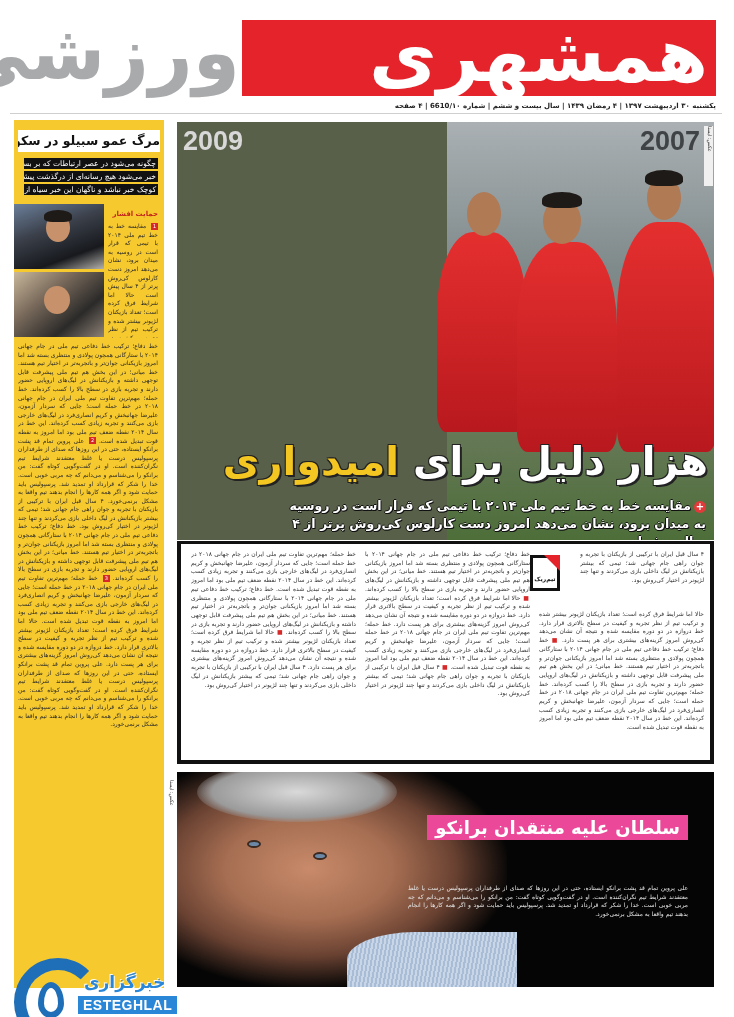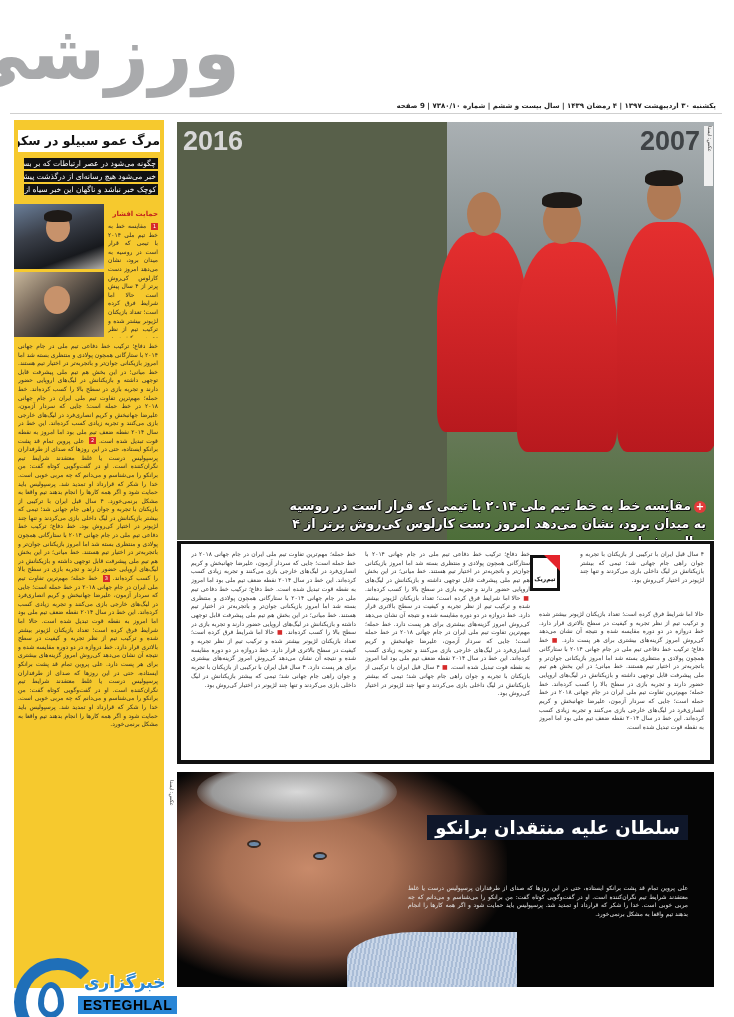--- a/index.html
+++ b/index.html
@@ -58,43 +58,46 @@
   .badge .corner{position:absolute;right:-3px;top:-3px;width:0;height:0;border-top:16px solid #e4232b;border-left:16px solid transparent}
   .badge .lbl{position:absolute;left:0;right:0;bottom:6px;font-size:6px;font-weight:bold;text-align:center;direction:rtl}
   .sectionmark{color:#d62a2a;font-weight:bold}
 
   
   .bottom{position:absolute;left:177px;top:772px;width:537px;height:215px;background:#050505;overflow:hidden}
   .portrait{position:absolute;left:0;top:0;width:330px;height:215px;background:radial-gradient(ellipse at 40% 45%,#c88a6a 0%,#a66e52 30%,#6a4232 52%,rgba(10,8,8,0) 72%)}
   .hairw{position:absolute;left:20px;top:-10px;width:200px;height:60px;border-radius:50%;background:radial-gradient(ellipse,#d9d9d9 0%,#9a9a9a 60%,rgba(0,0,0,0) 75%)}
   .shirt{position:absolute;left:170px;top:160px;width:170px;height:70px;background:repeating-linear-gradient(100deg,#a9bcd6 0 2px,#c9d6e8 2px 4px);border-radius:40% 0 0 0}
   .eye{position:absolute;width:14px;height:8px;border-radius:50%;background:#6b88a6;border:2px solid #3a2a22}
-  .b-title{position:absolute;right:26px;top:43px;background:#0f172a;color:#fff;font-weight:bold;font-size:18px;padding:2px 8px;direction:rtl;white-space:nowrap}
+  .b-title{position:absolute;right:26px;top:43px;background:#ec4899;color:#fff;font-weight:bold;font-size:18px;padding:2px 8px;direction:rtl;white-space:nowrap}
   .b-lede{position:absolute;right:26px;top:75px;width:265px;direction:rtl}
   .b-lede span{display:inline;background:#5a5a5a;color:#fff;font-size:9px;line-height:15px;box-decoration-break:clone;-webkit-box-decoration-break:clone;padding:0 2px}
   .b-body{position:absolute;right:26px;top:112px;width:280px;font-size:6px;line-height:8.5px;color:#e6e6e6;direction:rtl;text-align:justify}
   .credit-b{position:absolute;left:167px;top:780px;width:8px;height:90px;writing-mode:vertical-rl;font-size:5px;color:#333}
 
   
   .wm{position:absolute;left:8px;top:952px;width:160px;height:100px}
   .wm .ball{position:absolute;left:6px;top:6px;width:88px;height:88px;border-radius:50%;border:12px solid #1f6fb8;border-right-color:transparent;border-bottom-color:#1a5da0}
   .wm .ballin{position:absolute;left:30px;top:30px;width:26px;height:36px;border-radius:50% 50% 50% 50%/60% 60% 40% 40%;border:6px solid #1f6fb8}
   .wm .fa{position:absolute;left:76px;top:20px;font-size:17px;font-weight:bold;color:#2a86d6;direction:rtl;text-shadow:1px 1px 0 #fff,-1px -1px 0 #fff}
-  .wm .en{position:absolute;left:70px;top:44px;background:#2a86d6;color:#000000;font-family:"Liberation Sans",sans-serif;font-weight:bold;font-size:14px;padding:1px 5px;letter-spacing:0.5px}
+  .wm .en{position:absolute;left:70px;top:44px;background:#2a86d6;color:#ffffff;font-family:"Liberation Sans",sans-serif;font-weight:bold;font-size:14px;padding:1px 5px;letter-spacing:0.5px}
   .wm .com{position:absolute;left:118px;top:66px;font-family:"Liberation Sans",sans-serif;font-weight:bold;font-size:9px;color:#fff}
 </style>
 </head>
 <body>
 
 <div class="masthead">
   <div class="mast-grey">
     <span class="logo2">ورزشی</span>
   </div>
-</div>
-<div class="dateline">یکشنبه ۳۰ اردیبهشت ۱۳۹۷ | ۴ رمضان ۱۴۳۹ | سال بیست و ششم | شماره ۷۳۸۰/۱۰ | 9 صفحه</div>
+  <div class="mast-red">
+    <span class="logo">همشهری</span>
+  </div>
+</div>
+<div class="dateline">یکشنبه ۳۰ اردیبهشت ۱۳۹۷ | ۴ رمضان ۱۴۳۹ | سال بیست و ششم | شماره 6610/۱۰ | ۴ صفحه</div>
 <div class="rule"></div>
 
 <div class="leftcol">
   <div class="lc-title">مرگ عمو سبیلو در سکوت سیاه</div>
   <div class="lc-lede">
     <span>چگونه می‌شود در عصر ارتباطات که بر بستر آن</span>
     <span>خبر می‌شود هیچ رسانه‌ای از درگذشت پیشکسوت</span>
     <span>کوچک خبر نباشد و ناگهان این خبر سیاه از راه برسد</span>
   </div>
   <div class="lc-photo1">
@@ -128,23 +131,26 @@
   <div class="hero-right">
     <div class="player shirt-r" style="left:-10px;top:110px;width:90px;height:200px"></div>
     <div class="player shirt-r" style="left:70px;top:120px;width:100px;height:210px"></div>
     <div class="player shirt-r" style="left:170px;top:100px;width:100px;height:230px"></div>
     <div class="head" style="left:20px;top:70px;width:34px;height:44px"></div>
     <div class="head" style="left:96px;top:76px;width:38px;height:46px"></div>
     <div class="hair" style="left:95px;top:70px;width:40px;height:16px"></div>
     <div class="head" style="left:200px;top:54px;width:34px;height:44px"></div>
     <div class="hair" style="left:198px;top:48px;width:38px;height:16px"></div>
   </div>
-  <div class="year l">2016</div>
+  <div class="year l">2009</div>
   <div class="year r" style="right:14px">2007</div>
   <div class="credit-v">عکس: ایسنا</div>
+  <div class="headline">
+    <span>هزار دلیل برای </span><span class="hl">امیدواری</span>
+  </div>
   <div class="sub">
     <span class="plus">+</span><span>مقایسه خط به خط تیم ملی ۲۰۱۴ با تیمی که قرار است در روسیه به میدان برود، نشان می‌دهد امروز دست کارلوس کی‌روش پرتر از ۴ سال پیش است</span>
   </div>
 </div>
 
 <div class="artbox">
   <div class="badge">
     <div class="corner"></div>
     <div class="lbl">تیم‌ریک</div>
   </div>

